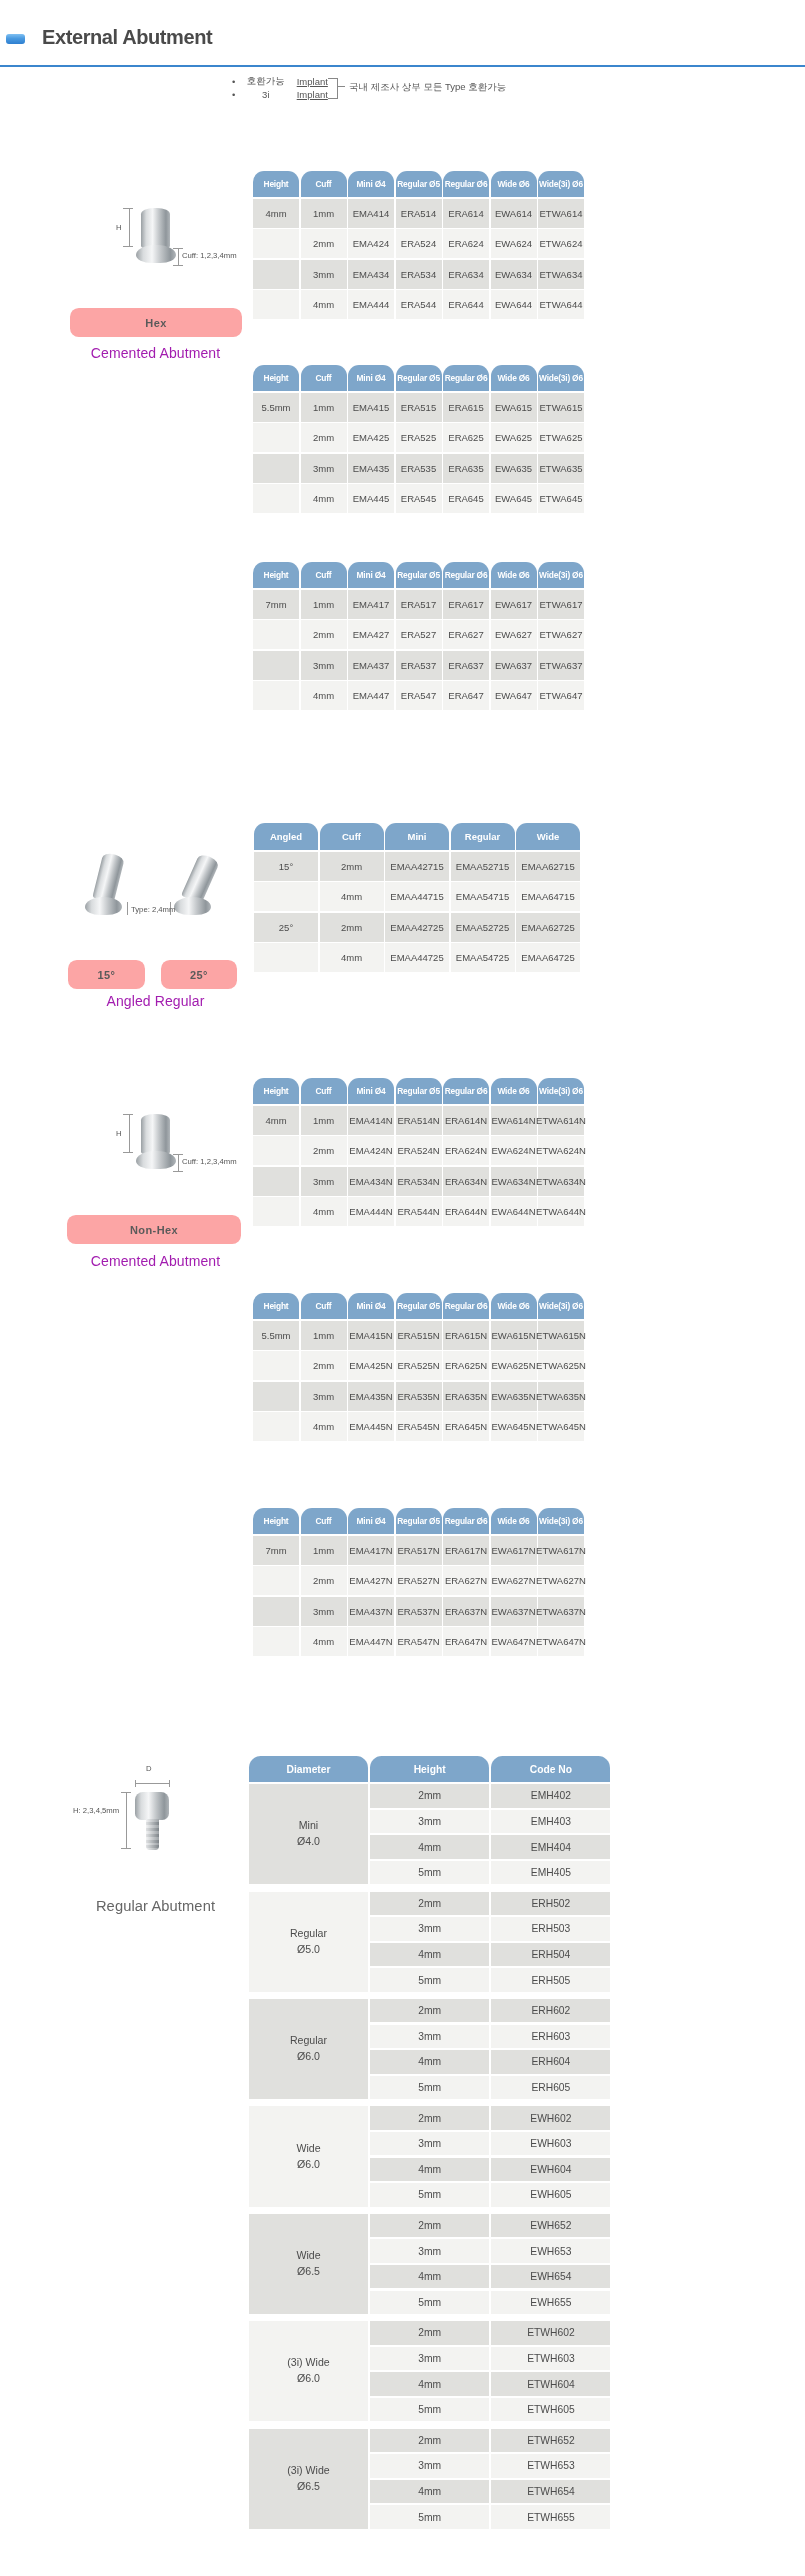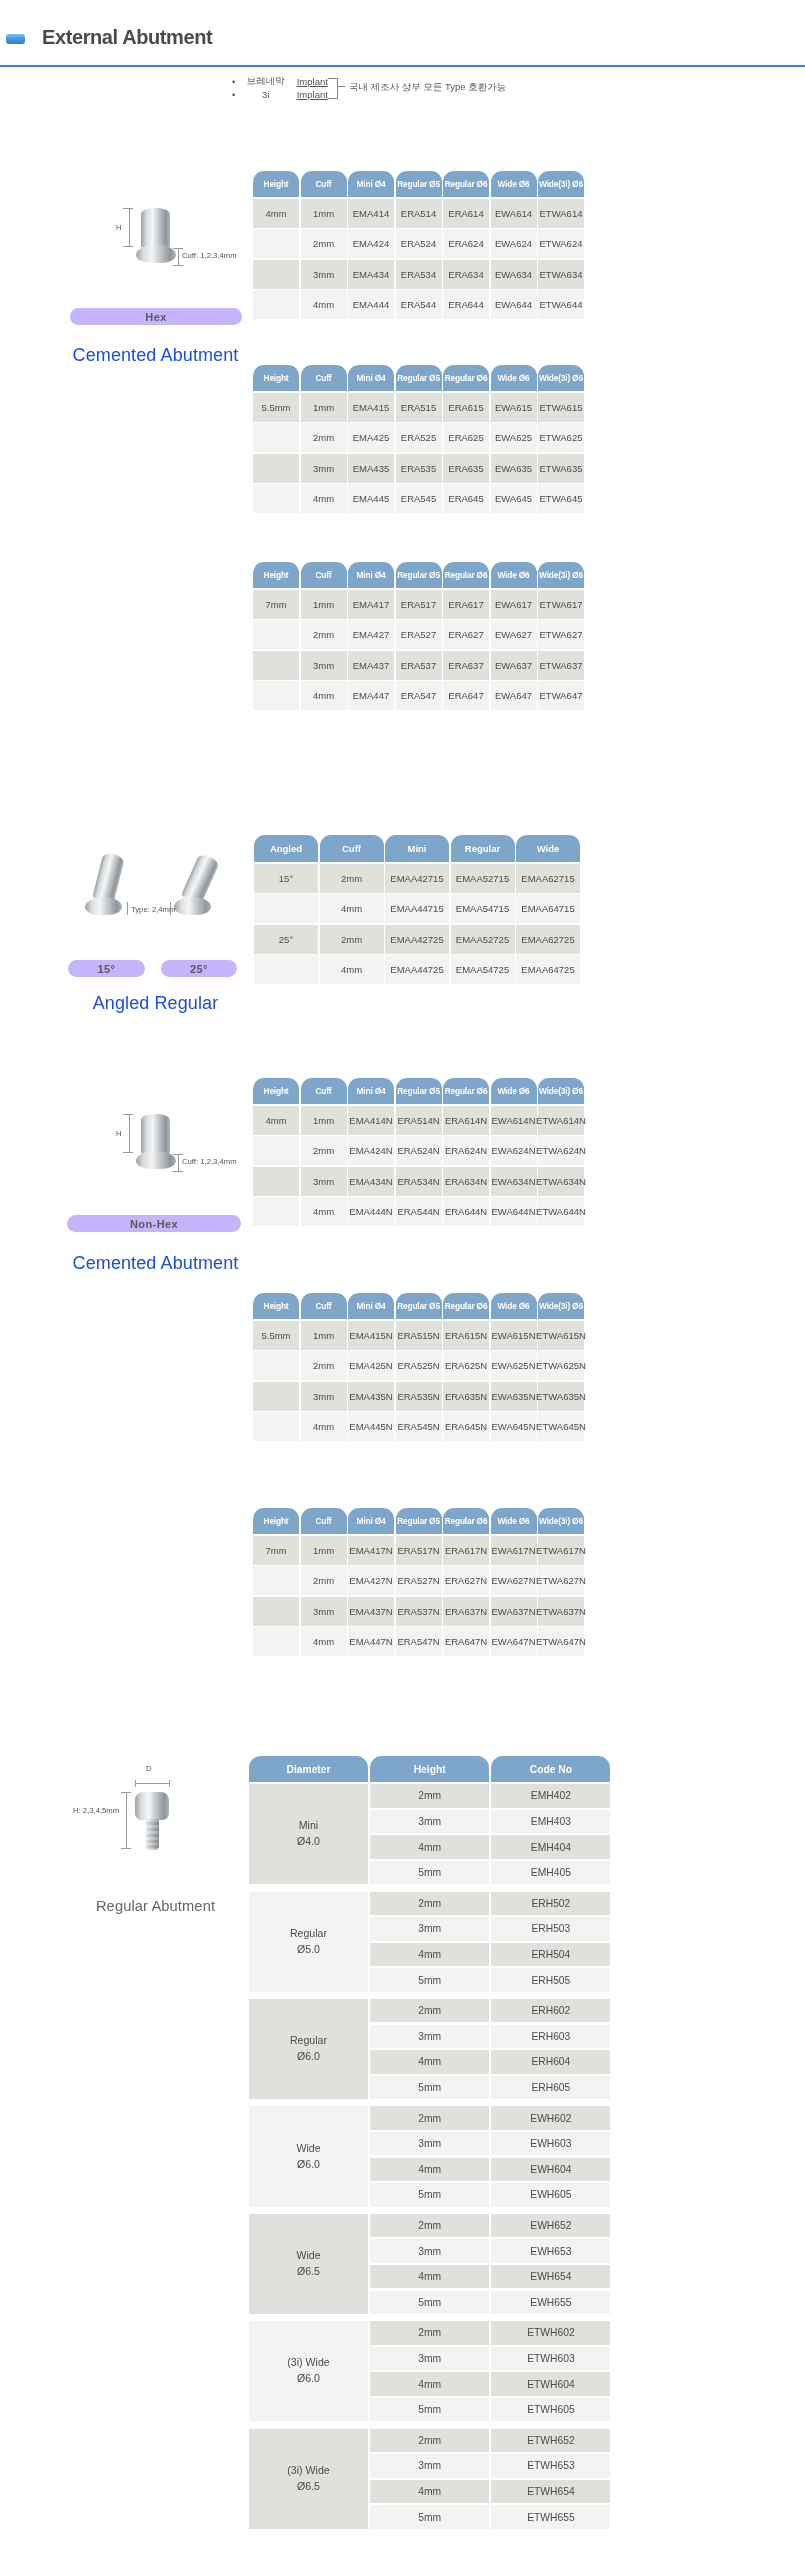--- a/index.html
+++ b/index.html
@@ -17,43 +17,43 @@
   .note-ko{width:50px;text-align:center;}
   .note-en{padding-left:5.9px;text-decoration:underline;}
   .note-bracket{position:absolute;left:328px;top:78px;width:8.8px;height:19px;
     border-top:0.7px solid #888;border-right:0.7px solid #888;border-bottom:0.7px solid #888;}
   .note-dash{position:absolute;left:337px;top:86px;width:8px;height:0.7px;background:#888;}
   .note-compat{position:absolute;left:349px;top:81px;font-size:9.5px;color:#555;}
 
   
   .ptable{position:absolute;display:grid;column-gap:1.5px;row-gap:1.5px;}
   .c7{grid-template-columns:repeat(7,46px);grid-template-rows:26px repeat(4,29px);}
-  .c5{grid-template-columns:repeat(5,64px);grid-template-rows:27px repeat(4,29px);margin-top:12px;}
+  .c5{grid-template-columns:repeat(5,64px);grid-template-rows:27px repeat(4,29px);}
   .hcell{background:#7ea6ca;color:#fff;display:flex;align-items:center;justify-content:center;
     font-weight:bold;border-radius:11px 11px 0 0;white-space:nowrap;}
   .c7 .hcell{font-size:8.4px;letter-spacing:-0.2px;}
   .c5 .hcell{font-size:9.5px;}
   .cell{display:flex;align-items:center;justify-content:center;font-size:9.5px;color:#4c4c4c;white-space:nowrap;}
   .rd{background:#e0e0dd;}
   .rl{background:#f3f3f1;}
 
   
   .htable{position:absolute;left:249px;top:1756px;width:408px;display:flex;flex-direction:column;}
   .hhead{display:grid;grid-template-columns:repeat(3,119px);column-gap:2.2px;height:26px;}
   .hhead .hcell{border-radius:11.7px 11.7px 0 0;font-size:10.3px;}
   .hgroup{display:grid;grid-template-columns:119px 119px 119px;grid-template-rows:repeat(4,23.4px);gap:2.2px;margin-top:7.3px;}
   .hhead + .hgroup{margin-top:2.2px;}
   .dcell{grid-row:1 / span 4;display:flex;flex-direction:column;align-items:center;justify-content:center;
     font-size:10.6px;color:#4c4c4c;line-height:1.5;}
   .hgroup .cell{font-size:10.3px;}
 
   
-  .pill{position:absolute;height:17px;border-radius:8.8px;background:#c4b5fd;display:flex;
+  .pill{position:absolute;height:29px;border-radius:8.8px;background:#fca5a5;display:flex;
     align-items:center;justify-content:center;font-size:11px;font-weight:bold;color:#5a5a5a;letter-spacing:0.4px;}
-  .caption{position:absolute;text-align:center;font-size:18px;color:#1d4ed8;letter-spacing:0.1px;}
+  .caption{position:absolute;text-align:center;font-size:14px;color:#a21caf;letter-spacing:0.1px;}
 
   .fig{position:absolute;}
   .metal{background:linear-gradient(90deg,#9aa0a4 0%,#d9dcde 18%,#f5f6f7 40%,#c2c6c9 62%,#8f969b 86%,#b0b5b9 100%);}
   .ab-body{position:absolute;width:29px;height:40px;border-radius:45% 45% 10% 10% / 16% 16% 6% 6%;}
   .ab-collar{position:absolute;width:40px;height:18.3px;border-radius:50% 50% 42% 42% / 58% 58% 46% 46%;}
   .dimline-v{position:absolute;width:0.7px;background:#999;}
   .dimline-h{position:absolute;height:0.7px;background:#999;}
   .dimtick-h{position:absolute;height:0.7px;width:10.3px;background:#999;}
   .dimtick-v{position:absolute;width:0.7px;height:6.6px;background:#999;}
   .dimlabel{position:absolute;font-size:7.7px;color:#555;white-space:nowrap;}
@@ -68,21 +68,21 @@
 </head>
 <body>
 
 <div class="title-icon"></div>
 <div class="page-title">External Abutment</div>
 <div class="title-rule"></div>
 
 <div class="notes">
   <div class="note-row">
     <span class="note-bullet">•</span>
-    <span class="note-ko">브레네막</span>
+    <span class="note-ko">호환가능</span>
     <span class="note-en">Implant</span>
   </div>
   <div class="note-row">
     <span class="note-bullet">•</span>
     <span class="note-ko">3i</span>
     <span class="note-en">Implant</span>
   </div>
 </div>
 <div class="note-bracket"></div>
 <div class="note-dash"></div>

